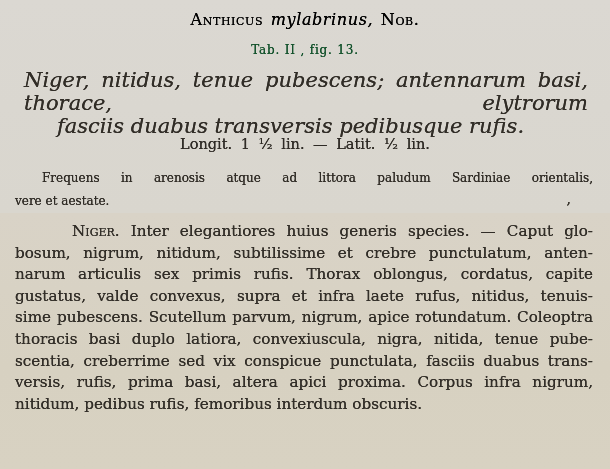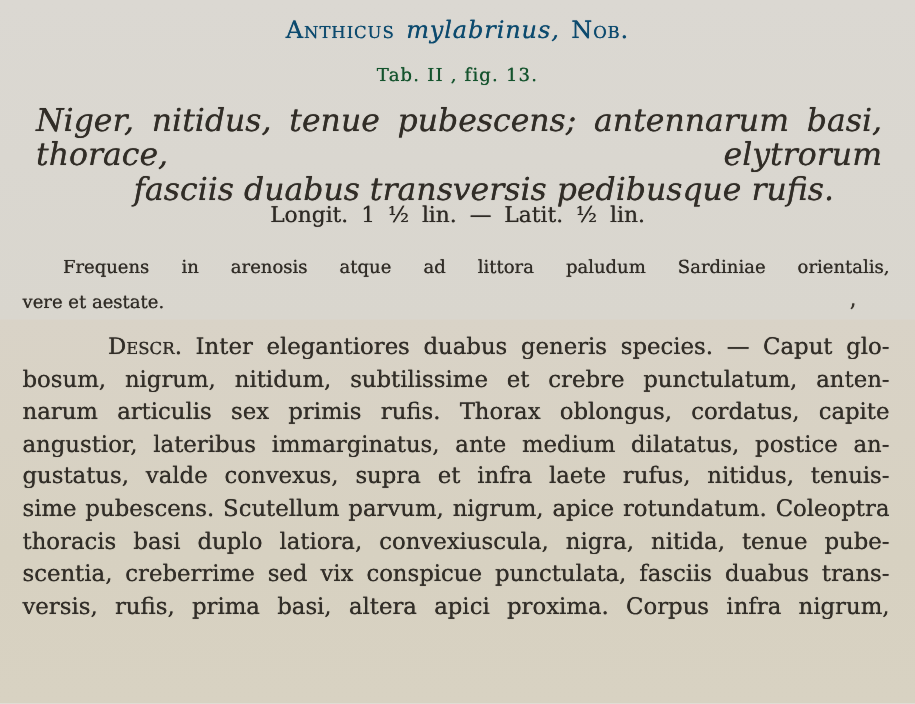--- a/index.html
+++ b/index.html
@@ -19,32 +19,32 @@
   }
   .band-bottom {
     position: absolute; left: 0; top: 213px; width: 610px; height: 256px;
     background: linear-gradient(180deg, #d9d3c7 0%, #d7d1c1 60%, #d8d2c2 100%);
   }
   .abs { position: absolute; }
   .centered { left: 0; width: 610px; text-align: center; }
   .sc { font-variant: small-caps; }
   .it { font-style: italic; }
   .heading {
-    top: 10px; font-size: 16px; letter-spacing: 0.6px; color: #0c4a6e;
+    top: 10px; font-size: 16px; letter-spacing: 0.6px; color: #000000;
     word-spacing: 2px;
   }
   .figref {
     top: 43px; font-size: 12px; letter-spacing: 0.8px; color: #14532d;
   }
   .diagnosis {
     left: 24px; top: 69px; width: 564px;
     font-style: italic; font-size: 21px; line-height: 23px;
   }
   .diagnosis .jline { text-align: justify; text-align-last: justify; }
-  .diagnosis .lastline { margin-left: 33px; text-align: center; }
+  .diagnosis .lastline { margin-left: 33px; }
   .measure {
     top: 136px; font-size: 14.5px; word-spacing: 4px; color: #2f2b26;
   }
   .habitat {
     left: 15px; top: 167px; width: 578px;
     font-size: 12px; line-height: 22.5px;
   }
   .habitat .jline { text-indent: 27px; text-align: justify; text-align-last: justify; }
   .descr {
     left: 15px; top: 221px; width: 578px;
@@ -80,23 +80,23 @@
   <div class="abs centered measure">Longit. 1 ¹⁄₂ lin. — Latit. ¹⁄₂ lin.</div>
 
   <div class="abs habitat">
     <div class="jline">Frequens in arenosis atque ad littora paludum Sardiniae orientalis,</div>
     <div>vere et aestate.</div>
   </div>
 
   <div class="abs stray-mark">’</div>
 
   <div class="abs descr">
-    <div class="jline firstline"><span class="sc">Descr.</span> <span>Inter elegantiores duabus generis species. — Caput glo-</span></div>
+    <div class="jline firstline"><span class="sc">Niger.</span> <span>Inter elegantiores huius generis species. — Caput glo-</span></div>
     <div class="jline">bosum, nigrum, nitidum, subtilissime et crebre punctulatum, anten-</div>
     <div class="jline">narum articulis sex primis rufis. Thorax oblongus, cordatus, capite</div>
-    <div class="jline">angustior, lateribus immarginatus, ante medium dilatatus, postice an-</div>
     <div class="jline">gustatus, valde convexus, supra et infra laete rufus, nitidus, tenuis-</div>
     <div class="jline">sime pubescens. Scutellum parvum, nigrum, apice rotundatum. Coleoptra</div>
     <div class="jline">thoracis basi duplo latiora, convexiuscula, nigra, nitida, tenue pube-</div>
     <div class="jline">scentia, creberrime sed vix conspicue punctulata, fasciis duabus trans-</div>
     <div class="jline">versis, rufis, prima basi, altera apici proxima. Corpus infra nigrum,</div>
+    <div class="lastline">nitidum, pedibus rufis, femoribus interdum obscuris.</div>
   </div>
 </div>
 
 </body></html>

